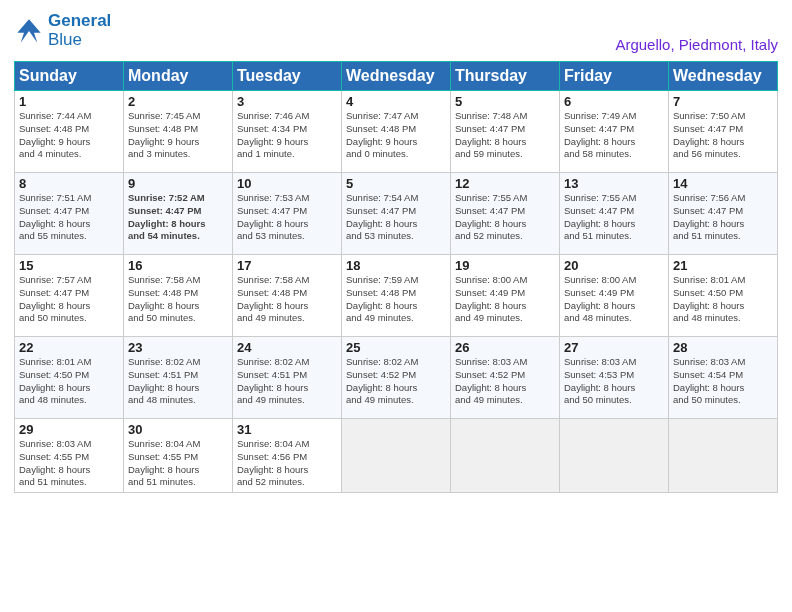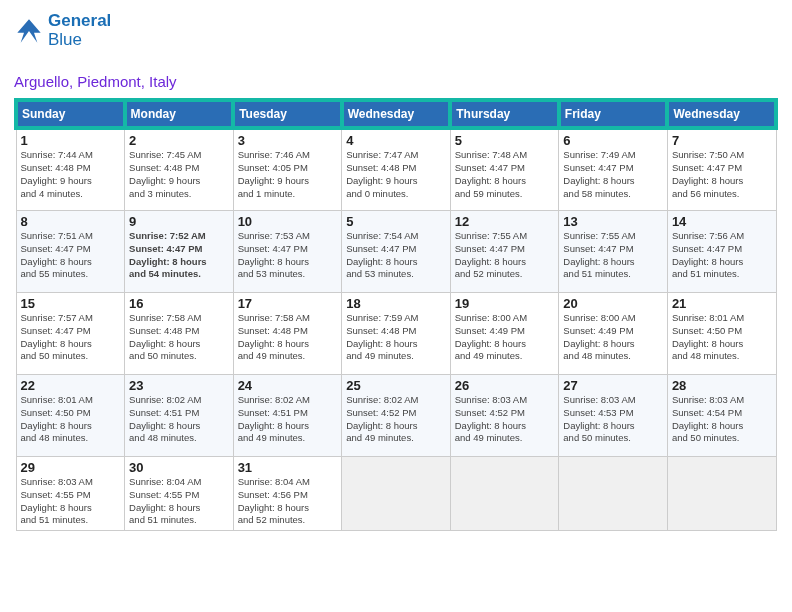--- a/index.html
+++ b/index.html
@@ -14,21 +14,20 @@
     .page {
       width: 792px;
       height: 612px;
       padding: 12px 14px 10px 14px;
     }
     .header {
       display: flex;
       justify-content: space-between;
       align-items: flex-start;
       margin-bottom: 8px;
-      flex-direction: column;
     }
     .logo {
       display: flex;
       align-items: center;
       gap: 4px;
     }
     .logo-icon {
       width: 30px;
       height: 30px;
     }
@@ -47,25 +46,25 @@
       margin-top: 24px;
     }
     table {
       width: 100%;
       border-collapse: collapse;
       table-layout: fixed;
     }
     th {
       background-color: #2a6db5;
       color: #fff;
-      font-size: 12px;
+      font-size: 16px;
       font-weight: bold;
       padding: 5px 4px;
       text-align: left;
-      border: 4px solid #14b8a6;
+      border: 1px solid #14b8a6;
     }
     td {
       border: 1px solid #ccc;
       vertical-align: top;
       padding: 3px 4px;
       height: 82px;
       background: #fff;
       color: #333;
     }
     tr:nth-child(even) td {
@@ -133,21 +132,21 @@
           <td>
             <span class="day-num">2</span>
             <div class="day-info" style="white-space: pre-line;">Sunrise: 7:45 AM
 Sunset: 4:48 PM
 Daylight: 9 hours
 and 3 minutes.</div>
           </td>
           <td>
             <span class="day-num">3</span>
             <div class="day-info" style="white-space: pre-line;">Sunrise: 7:46 AM
-Sunset: 4:05 PM
+Sunset: 4:34 PM
 Daylight: 9 hours
 and 1 minute.</div>
           </td>
           <td>
             <span class="day-num">4</span>
             <div class="day-info" style="white-space: pre-line;">Sunrise: 7:47 AM
 Sunset: 4:48 PM
 Daylight: 9 hours
 and 0 minutes.</div>
           </td>

